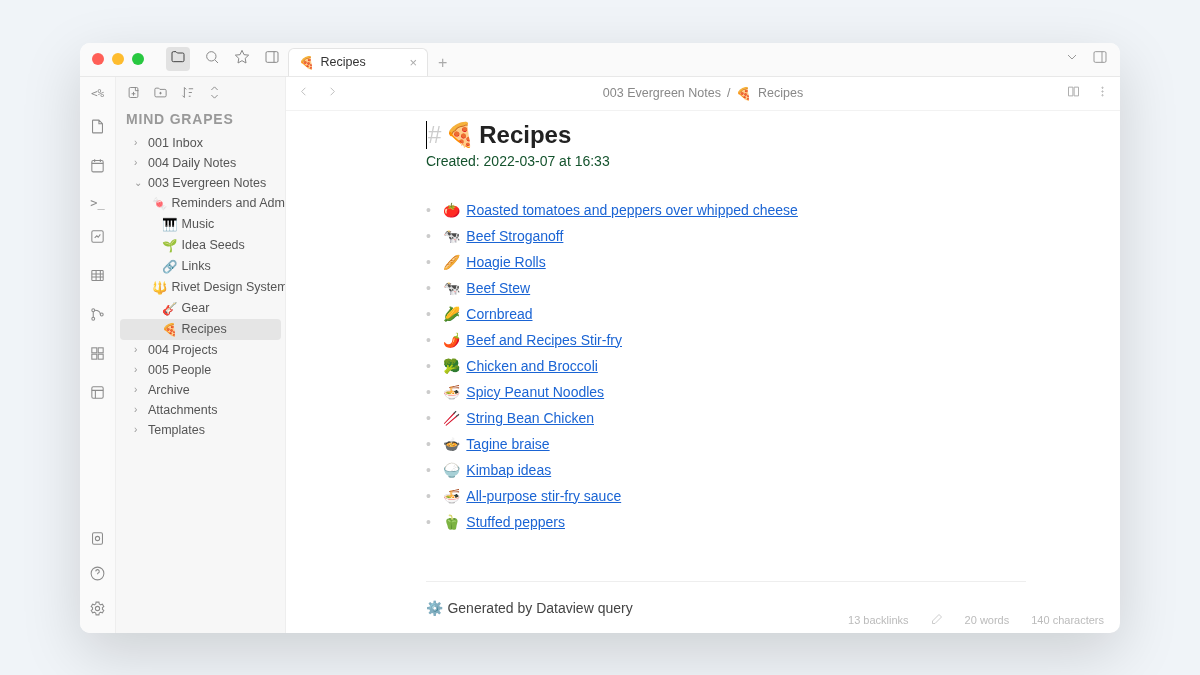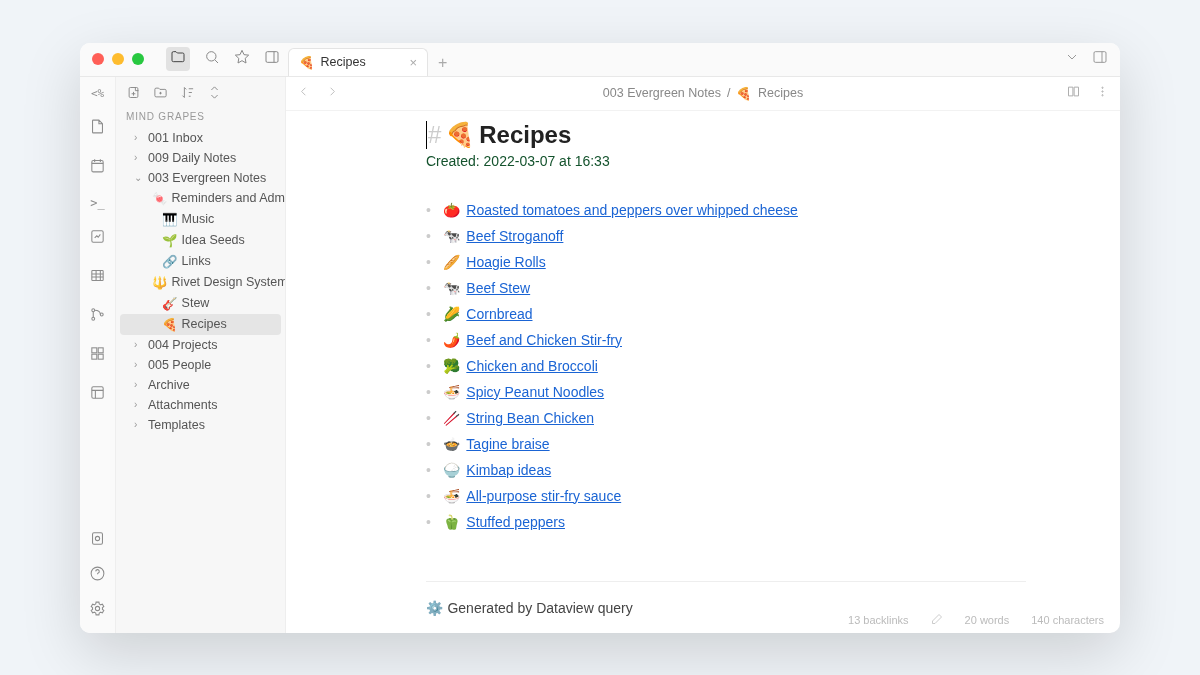--- a/index.html
+++ b/index.html
@@ -57,21 +57,21 @@
 }
 .ribbon-bottom { margin-top: auto; display: flex; flex-direction: column; gap: 14px; padding-bottom: 12px; }
 .ribbon svg { width: 17px; height: 17px; stroke: currentColor; fill: none; stroke-width: 1.5; }
 
 .sidebar {
   width: 170px; background: #f7f7f7; border-right: 1px solid #eee;
   display: flex; flex-direction: column; font-size: 12.5px; color: #555;
 }
 .sb-toolbar { display: flex; gap: 12px; padding: 8px 10px 6px; color: #888; }
 .sb-toolbar svg { width: 15px; height: 15px; stroke: currentColor; fill: none; stroke-width: 1.5; }
-.vault-name { font-size: 10px; letter-spacing: 0.8px; color: #999; padding: 2px 10px 6px; font-weight: 400; }
+.vault-name { font-size: 14px; letter-spacing: 0.8px; color: #999; padding: 2px 10px 6px; font-weight: 700; }
 .tree { padding: 0 4px; overflow-y: auto; }
 .tree-row {
   display: flex; align-items: center; gap: 4px;
   padding: 3px 6px; border-radius: 4px; cursor: default;
   white-space: nowrap;
 }
 .tree-row.selected { background: #e5e5e5; }
 .chev { width: 10px; display: inline-block; color: #999; font-size: 10px; }
 .indent1 { padding-left: 14px; }
 .indent2 { padding-left: 28px; }
@@ -228,21 +228,21 @@
             </svg></span>
       </div>
       <div class="vault-name">MIND GRAPES</div>
       <div class="tree" id="tree">
           <div class="tree-row indent1">
             <span class="chev">›</span>
             <span>001 Inbox</span>
           </div>
           <div class="tree-row indent1">
             <span class="chev">›</span>
-            <span>009 Daily Notes</span>
+            <span>004 Daily Notes</span>
           </div>
           <div class="tree-row indent1">
             <span class="chev">⌄</span>
             <span>003 Evergreen Notes</span>
           </div>
           <div class="tree-row indent2">
             <span class="chev"></span>
             <span>🍬</span>
             <span>Reminders and Admin</span>
           </div>
@@ -262,21 +262,21 @@
             <span>Links</span>
           </div>
           <div class="tree-row indent2">
             <span class="chev"></span>
             <span>🔱</span>
             <span>Rivet Design System</span>
           </div>
           <div class="tree-row indent2">
             <span class="chev"></span>
             <span>🎸</span>
-            <span>Stew</span>
+            <span>Gear</span>
           </div>
           <div class="tree-row indent2 selected">
             <span class="chev"></span>
             <span>🍕</span>
             <span>Recipes</span>
           </div>
           <div class="tree-row indent1">
             <span class="chev">›</span>
             <span>004 Projects</span>
           </div>
@@ -351,21 +351,21 @@
               <li>
                 <span>🐄</span>
                 <a href="#"> Beef Stew</a>
               </li>
               <li>
                 <span>🌽</span>
                 <a href="#"> Cornbread</a>
               </li>
               <li>
                 <span>🌶️</span>
-                <a href="#"> Beef and Chicken Stir-fry</a>
+                <a href="#"> Beef and Recipes Stir-fry</a>
               </li>
               <li>
                 <span>🥦</span>
                 <a href="#"> Chicken and Broccoli</a>
               </li>
               <li>
                 <span>🍜</span>
                 <a href="#"> Spicy Peanut Noodles</a>
               </li>
               <li>

